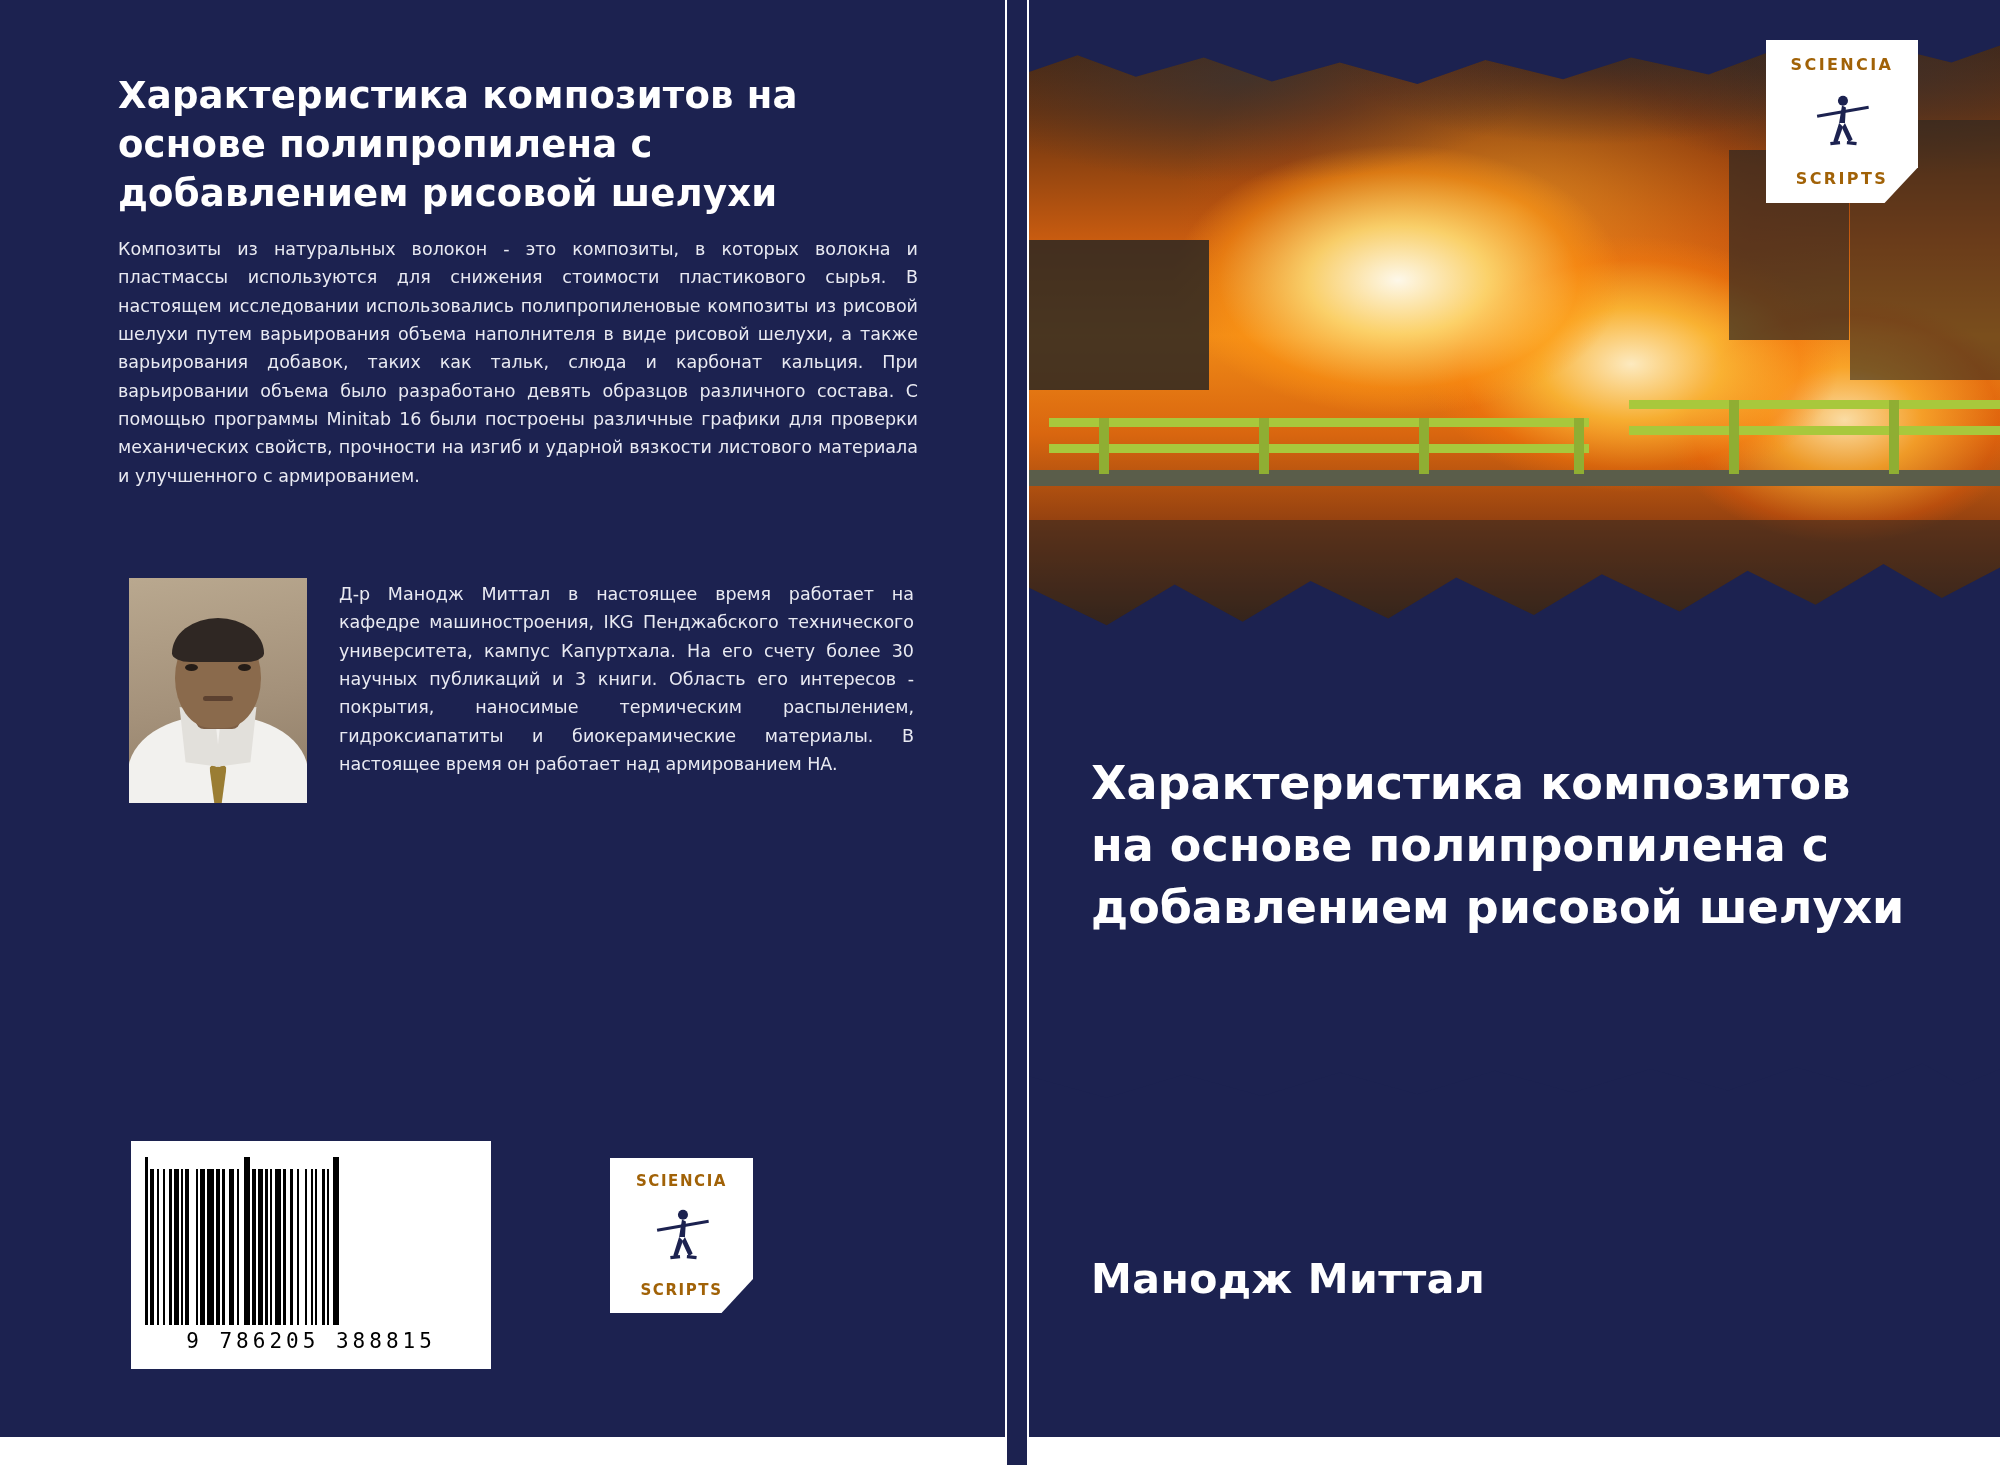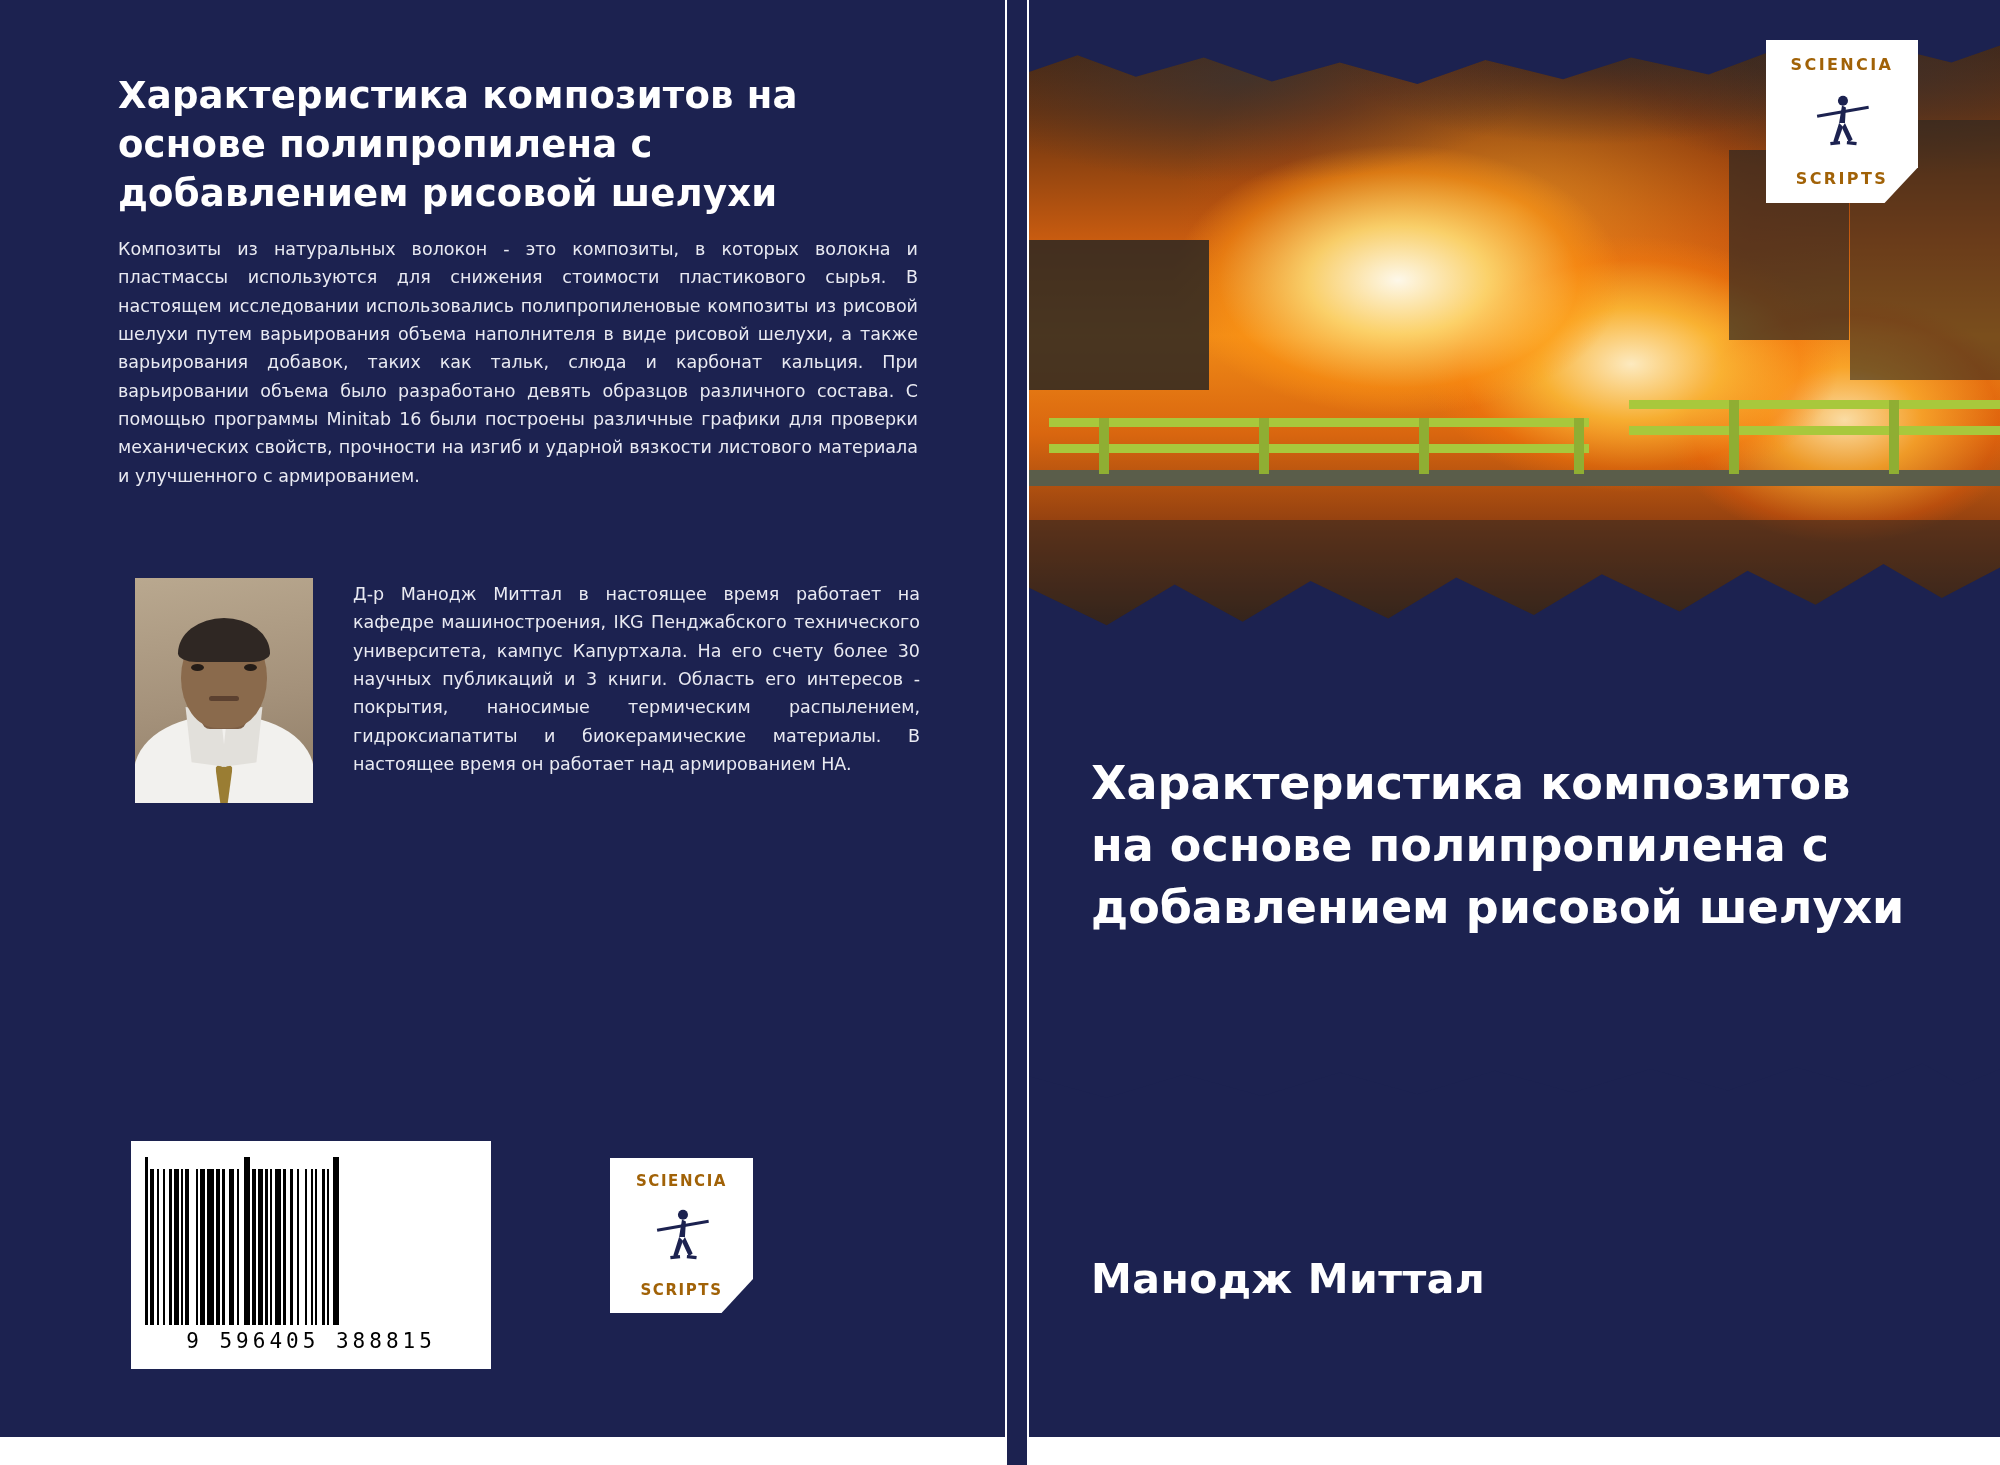--- a/index.html
+++ b/index.html
@@ -43,25 +43,25 @@
     left: 118px;
     top: 235px;
     width: 800px;
     color: #e9eaf2;
     font-size: 17.5px;
     line-height: 1.62;
     text-align: justify;
   }
   .author-block {
     position: absolute;
-    left: 135px;
+    left: 129px;
     top: 578px;
     width: 785px;
     display: flex;
-    gap: 40px;
+    gap: 32px;
   }
   .author-photo {
     flex: 0 0 178px;
     width: 178px;
     height: 225px;
     background: #c8b49c;
     position: relative;
     overflow: hidden;
     border: 0;
   }
@@ -420,21 +420,21 @@
           <i style="width: 2px; background: rgb(255, 255, 255); height: 93%;"></i>
           <i style="width: 2px; background: rgb(0, 0, 0); height: 93%;"></i>
           <i style="width: 5px; background: rgb(255, 255, 255); height: 93%;"></i>
           <i style="width: 3px; background: rgb(0, 0, 0); height: 93%;"></i>
           <i style="width: 2px; background: rgb(255, 255, 255); height: 93%;"></i>
           <i style="width: 2px; background: rgb(0, 0, 0); height: 93%;"></i>
           <i style="width: 4px; background: rgb(255, 255, 255); height: 93%;"></i>
           <i style="width: 6px; background: rgb(0, 0, 0); height: 100%;"></i>
           <i style="width: 3px; background: rgb(255, 255, 255); height: 100%;"></i>
         </div>
-      <div class="barcode-digits">9 596405 388815</div>
+      <div class="barcode-digits">9 786205 388815</div>
     </div>
 
     <div class="logo logo-sm">
       <div class="logo-top">SCIENCIA</div>
       <svg class="walker" viewBox="0 0 64 64">
         <circle cx="33" cy="10" r="5.2" fill="#1c2250"></circle>
         <rect x="6" y="20" width="54" height="3.2" fill="#1c2250" transform="rotate(-10 32 22)"></rect>
         <path d="M32 15 L36 17 L35 33 L29 33 Z" fill="#1c2250"></path>
         <path d="M29 33 L23 52 L27 54 L33 37 Z" fill="#1c2250"></path>
         <path d="M35 33 L43 50 L39 53 L32 38 Z" fill="#1c2250"></path>

